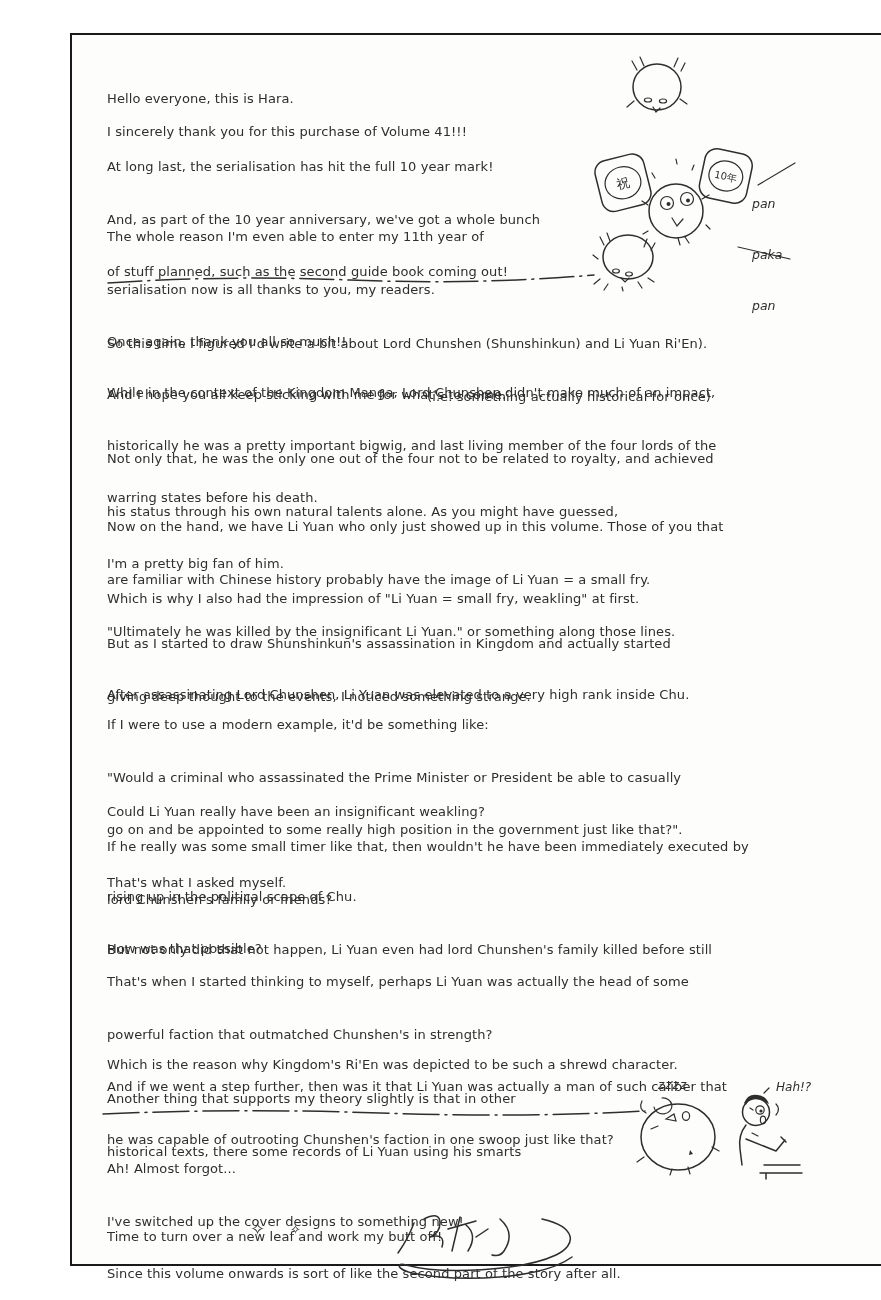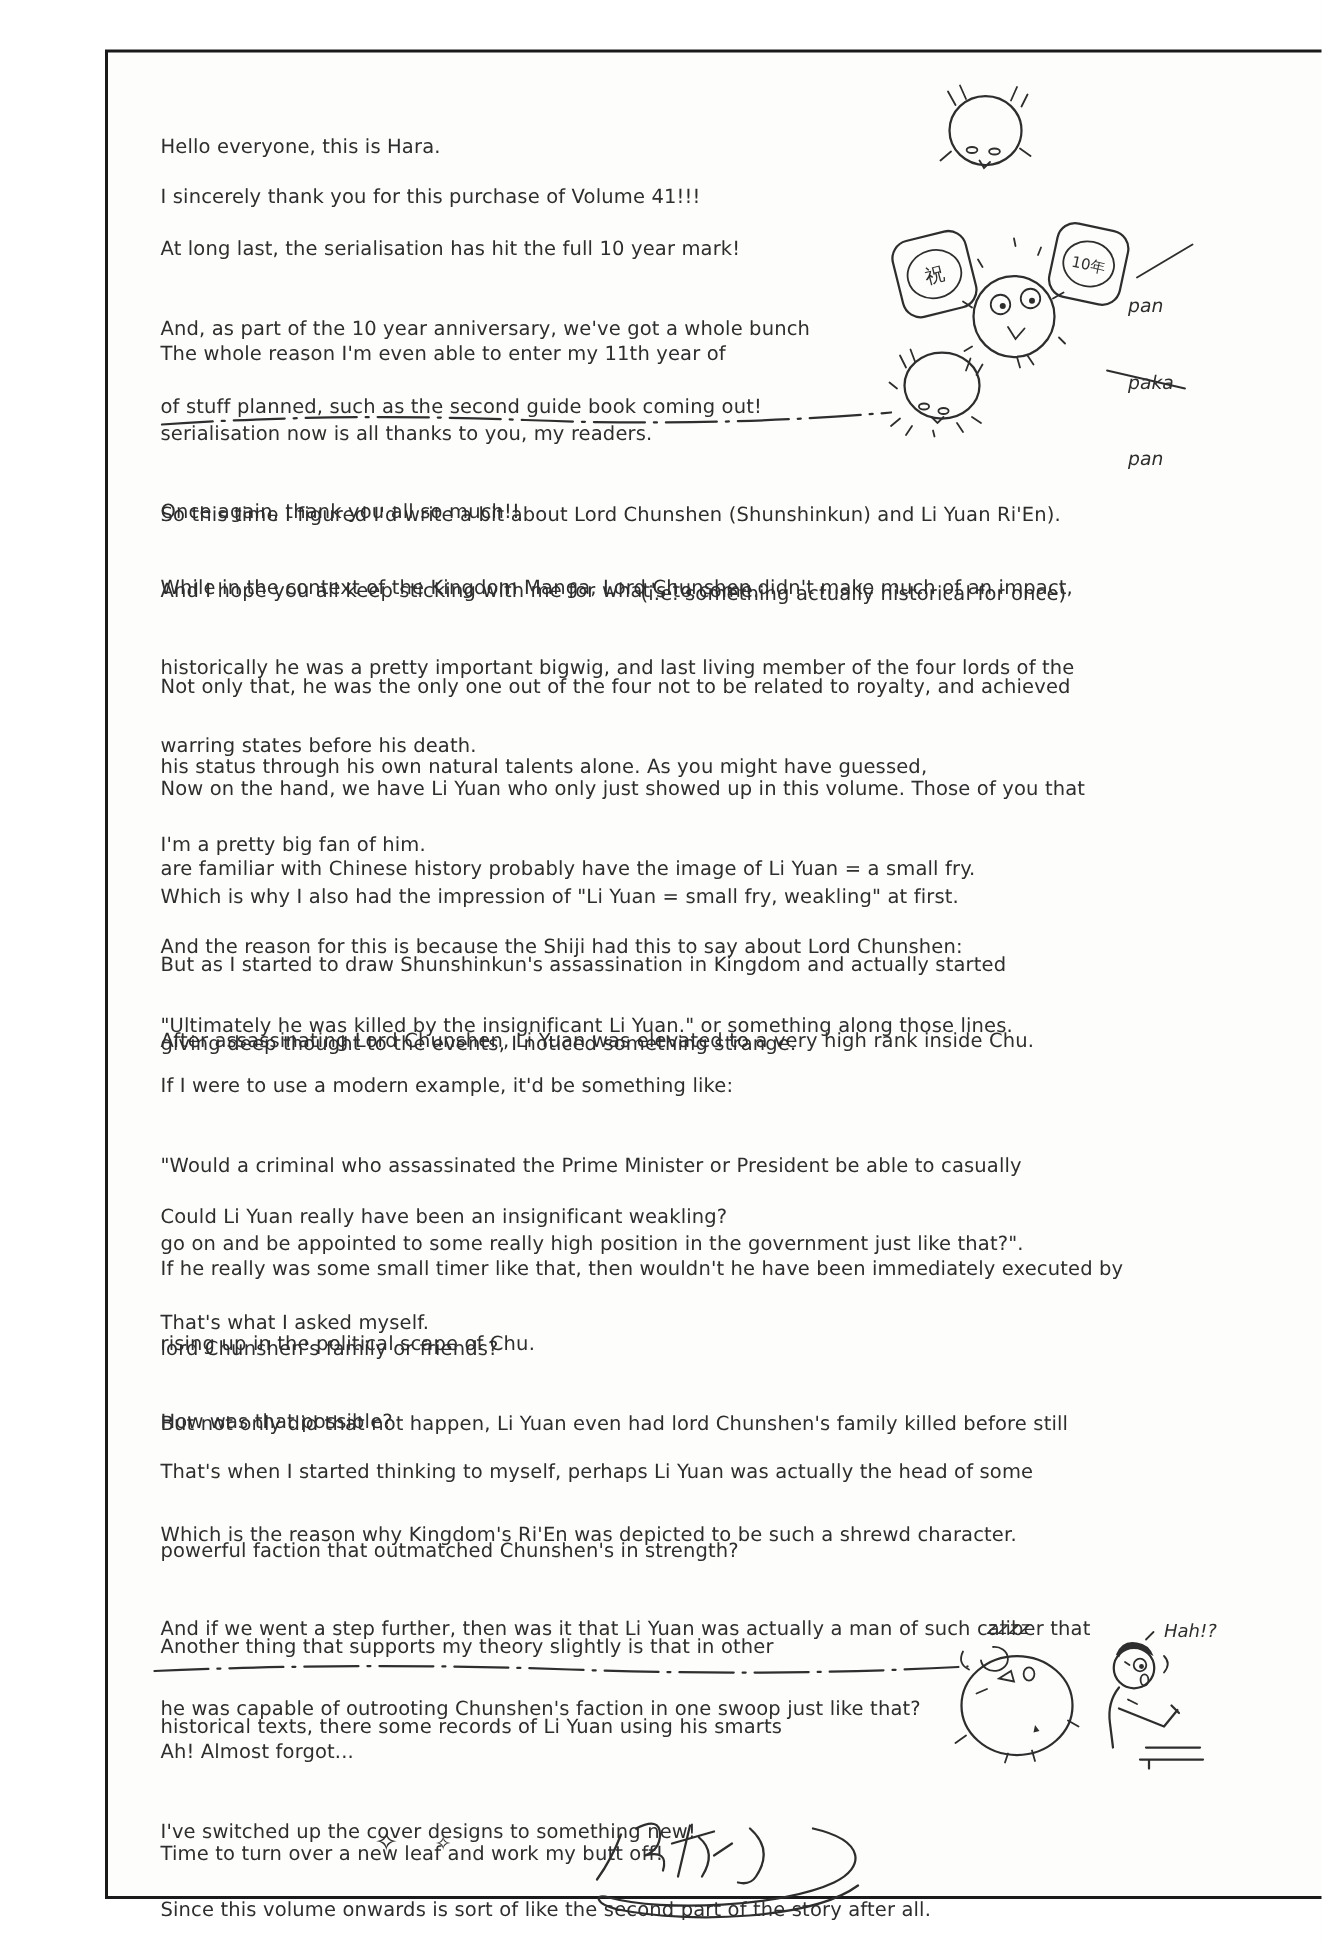--- a/index.html
+++ b/index.html
@@ -75,21 +75,20 @@
 
   <div class="blk" style="top:380px">
     <div class="ln">Not only that, he was the only one out of the four not to be related to royalty, and achieved</div>
     <div class="ln">his status through his own natural talents alone. As you might have guessed,</div>
     <div class="ln">I'm a pretty big fan of him.</div>
   </div>
 
   <div class="blk" style="top:448px">
     <div class="ln">Now on the hand, we have Li Yuan who only just showed up in this volume. Those of you that</div>
     <div class="ln">are familiar with Chinese history probably have the image of Li Yuan = a small fry.</div>
-    <div class="ln">And the reason for this is because the Shiji had this to say about Lord Chunshen:</div>
     <div class="ln">"Ultimately he was killed by the insignificant Li Yuan." or something along those lines.</div>
   </div>
 
   <div class="blk" style="top:520px">
     <div class="ln">Which is why I also had the impression of "Li Yuan = small fry, weakling" at first.</div>
   </div>
 
   <div class="blk" style="top:565px">
     <div class="ln">But as I started to draw Shunshinkun's assassination in Kingdom and actually started</div>
     <div class="ln">giving deep thought to the events, I noticed something strange.</div>
@@ -124,21 +123,21 @@
     <div class="ln">How was that possible?</div>
   </div>
 
   <div class="blk" style="top:903px">
     <div class="ln">That's when I started thinking to myself, perhaps Li Yuan was actually the head of some</div>
     <div class="ln">powerful faction that outmatched Chunshen's in strength?</div>
     <div class="ln">And if we went a step further, then was it that Li Yuan was actually a man of such caliber that</div>
     <div class="ln">he was capable of outrooting Chunshen's faction in one swoop just like that?</div>
   </div>
 
-  <div class="blk" style="top:945px">
+  <div class="blk" style="top:986px">
     <div class="ln">Which is the reason why Kingdom's Ri'En was depicted to be such a shrewd character.</div>
   </div>
 
   <div class="blk" style="top:1020px">
     <div class="ln">Another thing that supports my theory slightly is that in other</div>
     <div class="ln">historical texts, there some records of Li Yuan using his smarts</div>
   </div>
 
   <svg class="divider" style="left:28px;top:1070px" width="548" height="16" viewBox="0 0 548 16">
     <path class="stk" d="M3,9 Q140,3 280,8 T545,6" stroke-dasharray="36 6 2 6"></path>

